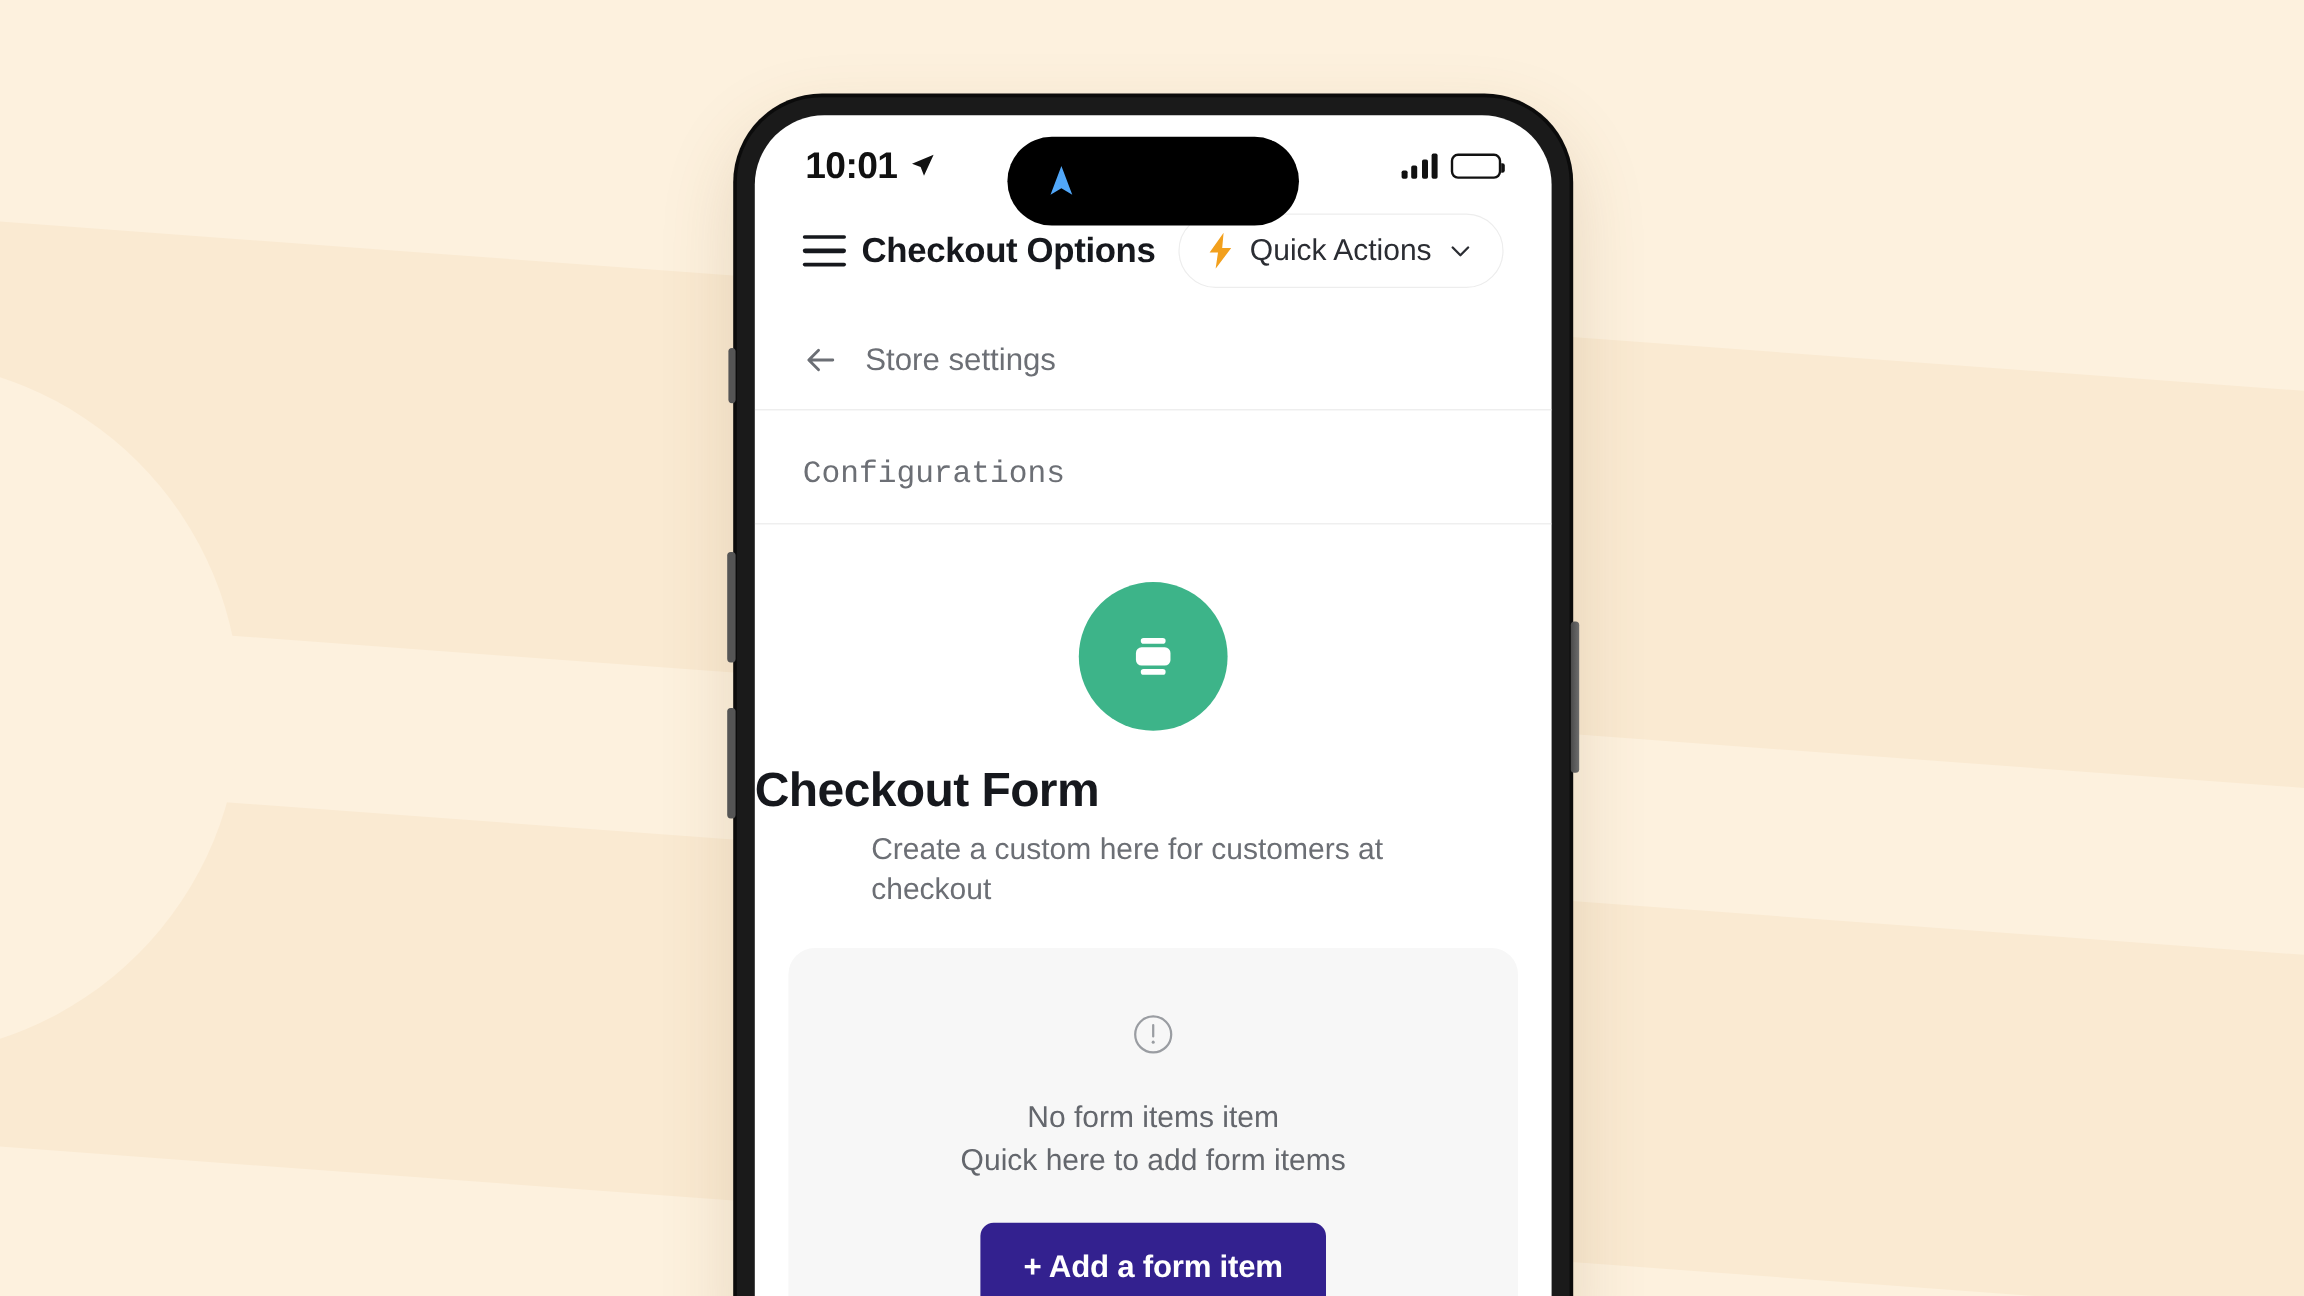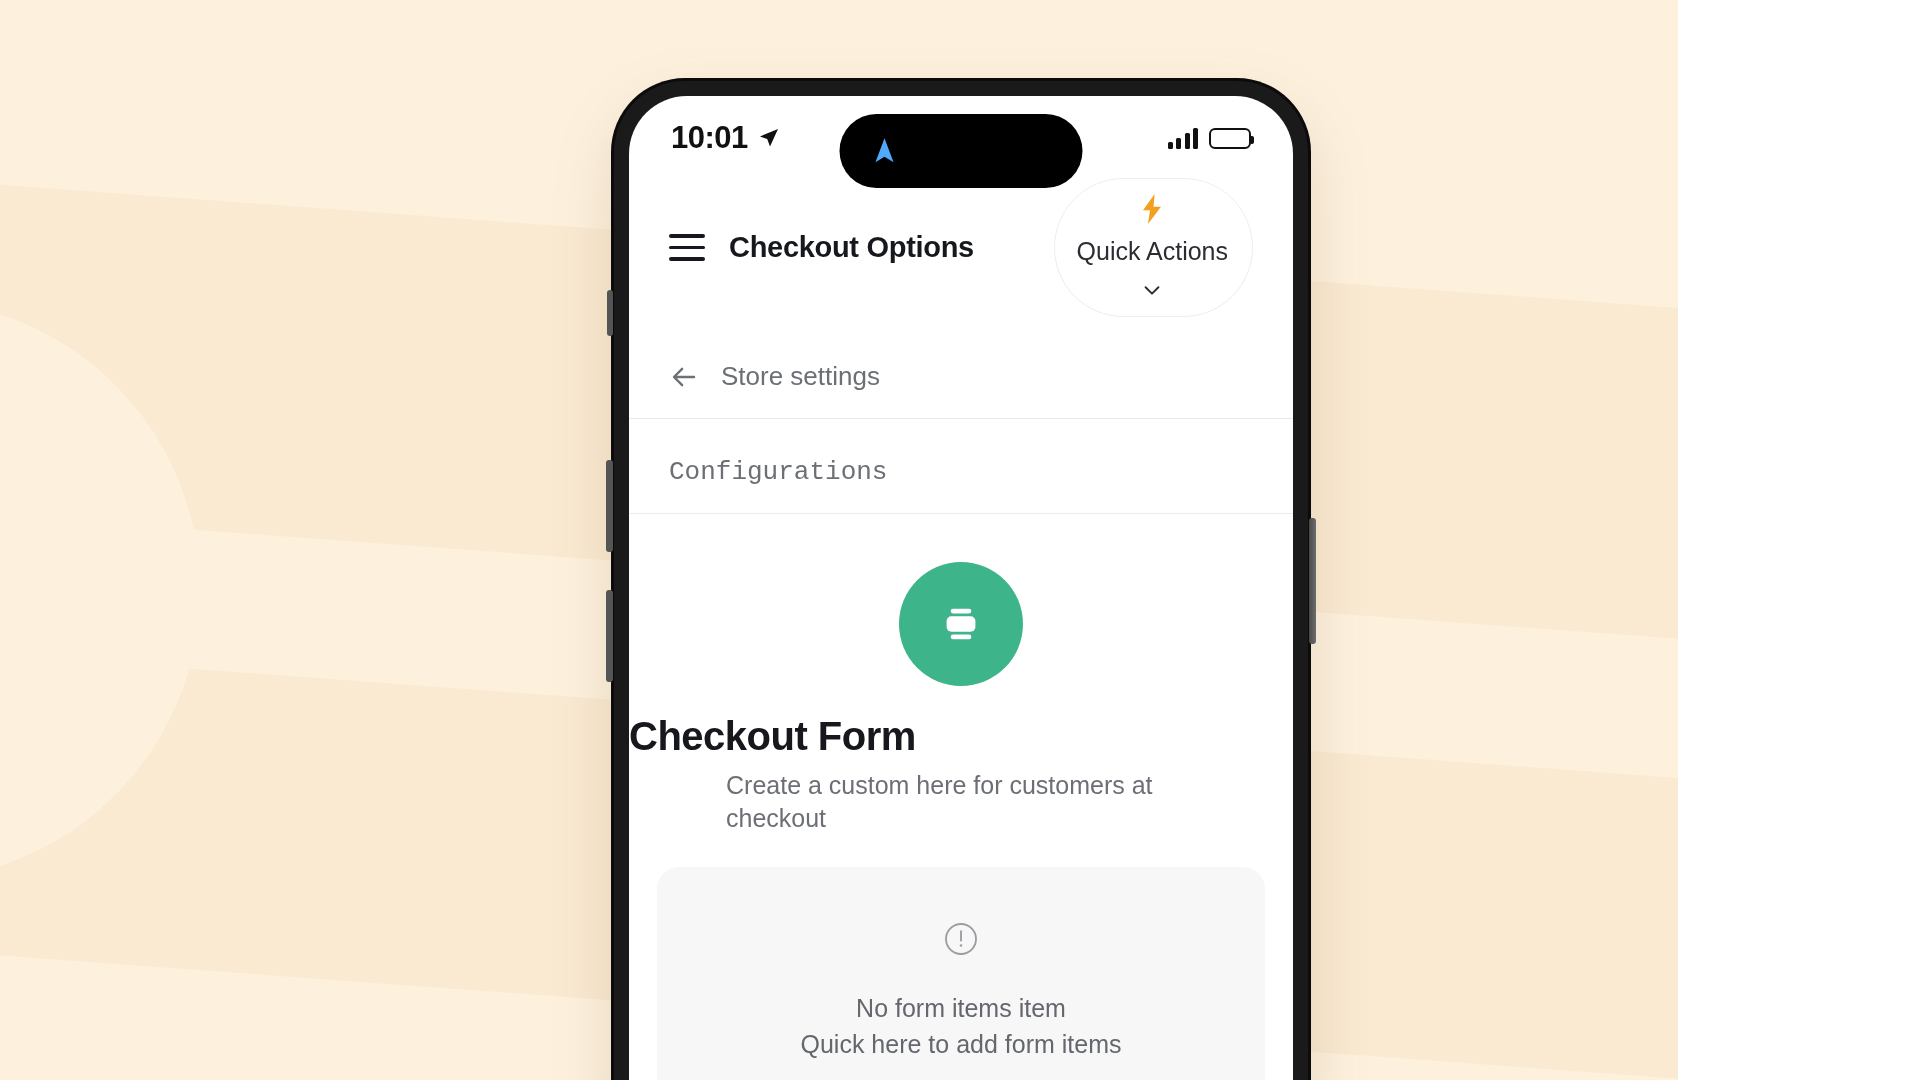--- a/index.html
+++ b/index.html
@@ -5,21 +5,21 @@
   * { margin:0; padding:0; box-sizing:border-box; }
   html, body {
     width:1920px; height:1080px;
     overflow:hidden;
     font-family:"Liberation Sans", sans-serif;
   }
 
   
   #backdrop{
     position:relative;
-    width:1678px; height:1080px;
+    width:1920px; height:1080px;
     background:#FDF1DE;
     overflow:hidden;
   }
   .band{
     position:absolute;
     background:#FAEAD2;
     transform-origin:0 0;
   }
   .band-a{ left:-200px; top:170px; width:2400px; height:330px; transform:rotate(4.2deg); }
   .band-b{ left:-200px; top:640px; width:2400px; height:300px; transform:rotate(4.2deg); }
@@ -107,34 +107,33 @@
   .battery .fill{ height:100%; width:70%; background:#111; border-radius:3px; }
   .battery .cap{
     position:absolute; right:-5px; top:6.5px;
     width:3px; height:8px; background:#111; border-radius:0 2px 2px 0;
   }
 
   
   #app-header{
     display:flex; align-items:center;
     padding:6px 40px 20px 40px;
-    gap:24px;
+    gap:13px;
   }
   #hamburger{ width:36px; display:flex; flex-direction:column; gap:8px; cursor:pointer; }
   #hamburger span{ display:block; height:3.6px; background:#16181d; border-radius:2px; }
   #app-title{ font-size:29px; font-weight:bold; color:#16181d; letter-spacing:-0.3px; }
   #quick-actions{
     margin-left:auto;
     display:flex; align-items:center; gap:13px;
     border:1.6px solid #ededed;
     border-radius:999px;
     padding:15px 24px 15px 22px;
     background:#fff;
     cursor:pointer;
-    flex-direction:column;
   }
   #quick-actions-label{ font-size:25px; color:#2b2d33; }
   .chev{ display:block; }
 
   
   #back-row{
     display:flex; align-items:flex-end; gap:22px;
     padding:24px 40px 26px 40px;
     border-bottom:1.6px solid #eaeaea;
     cursor:pointer;

